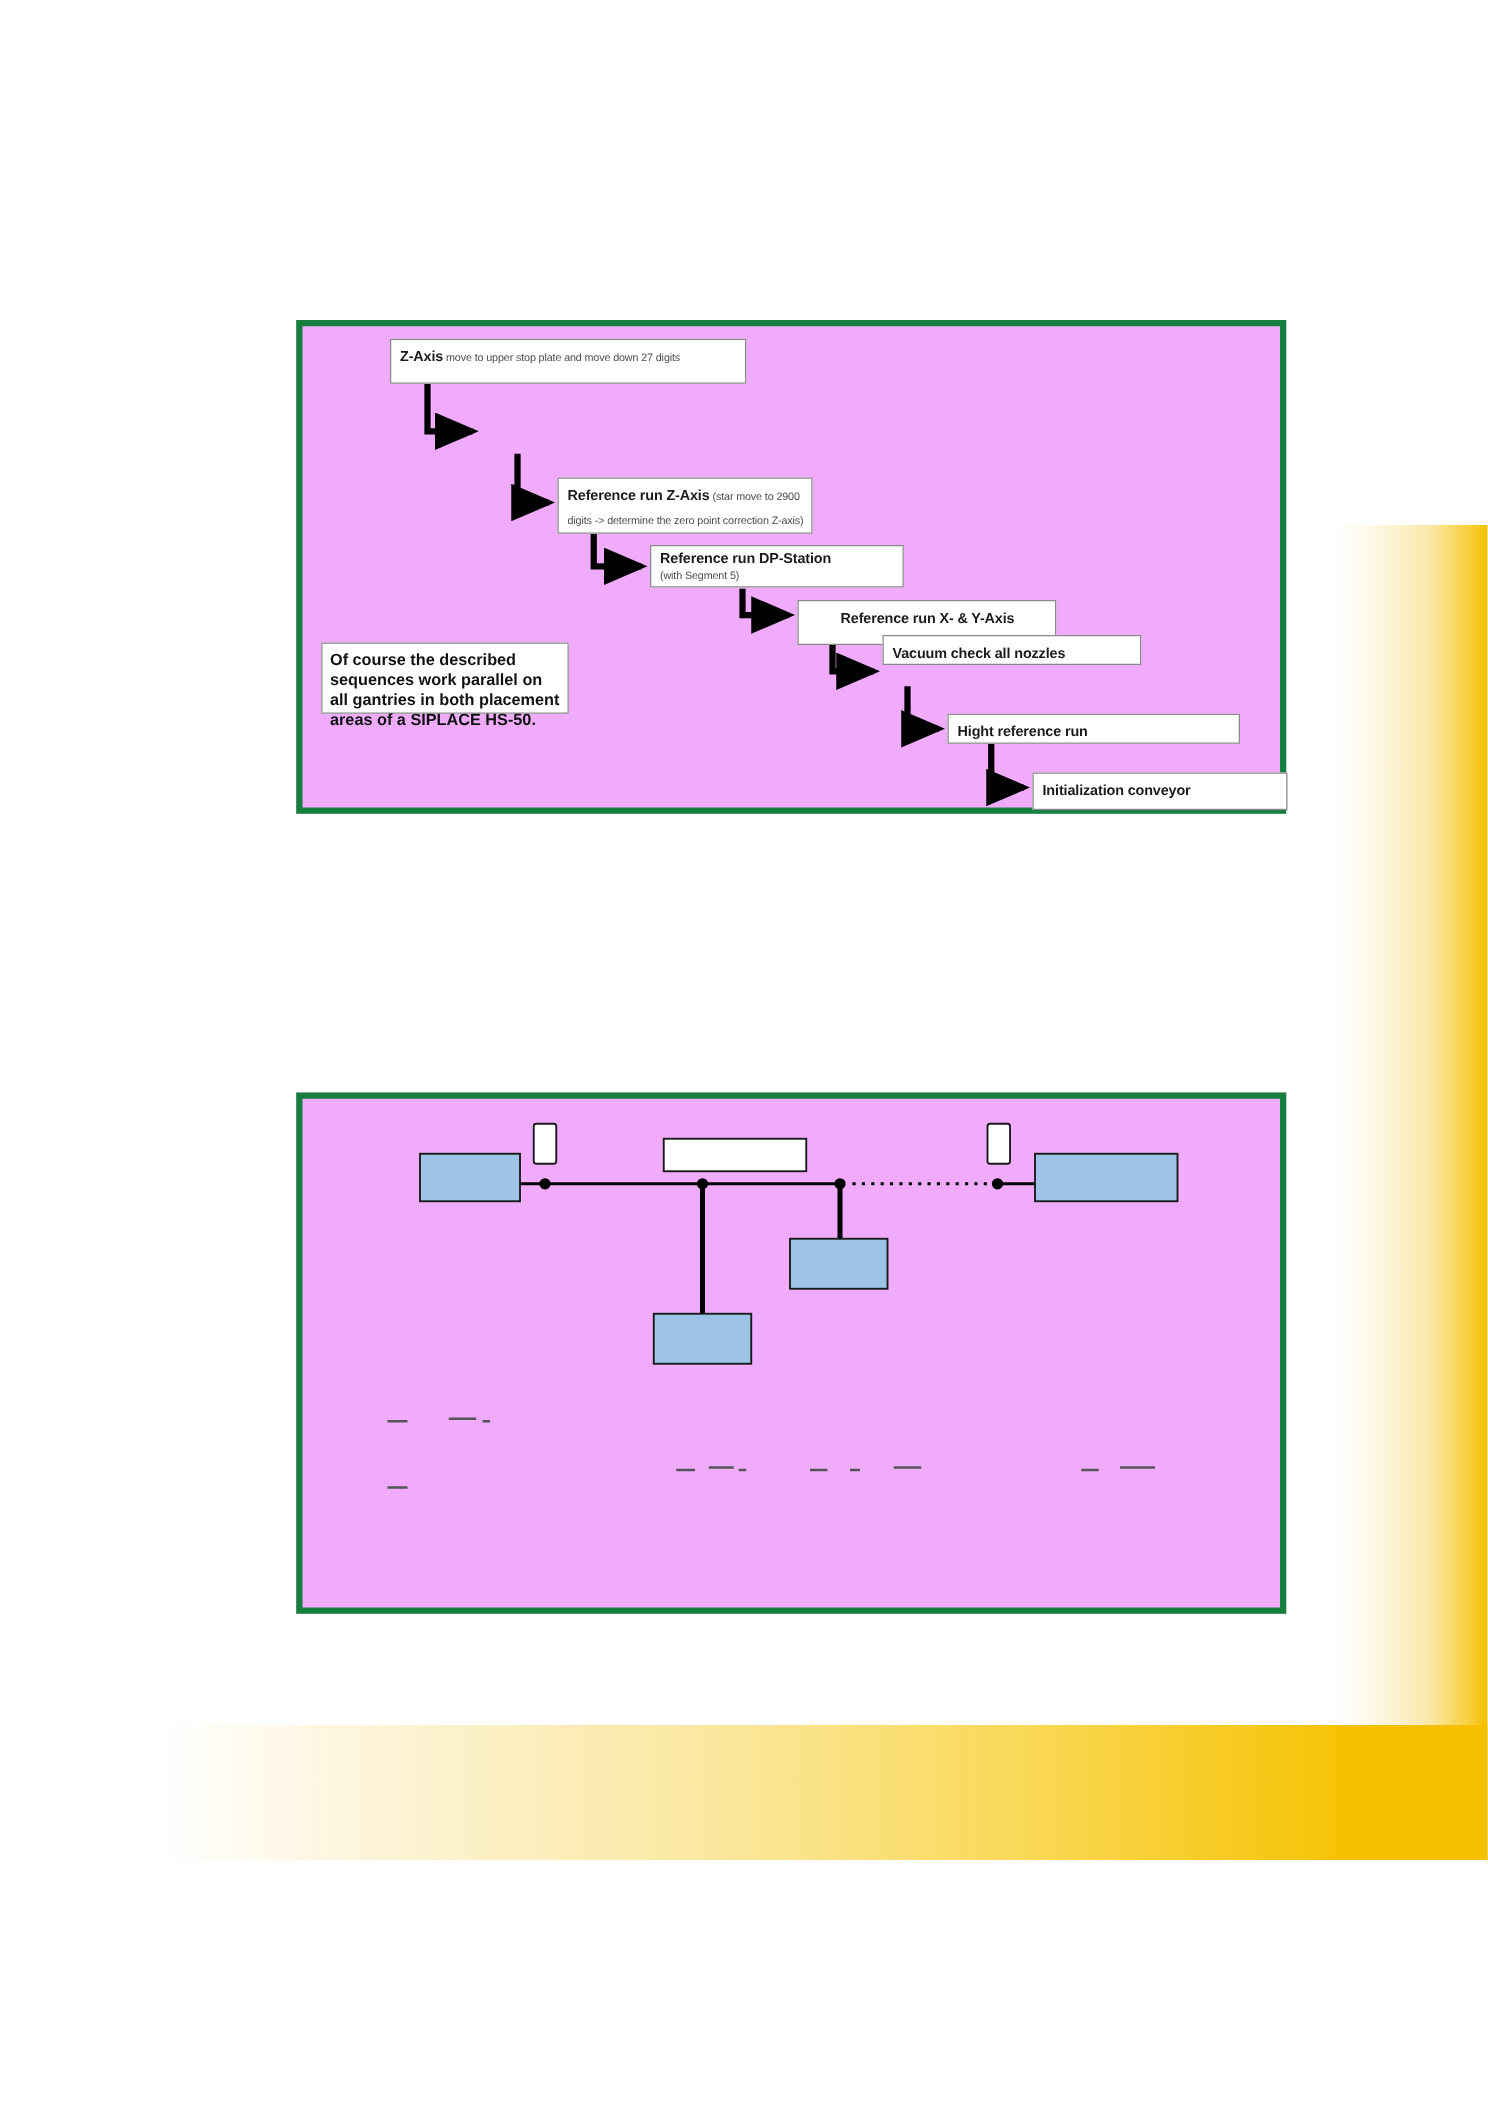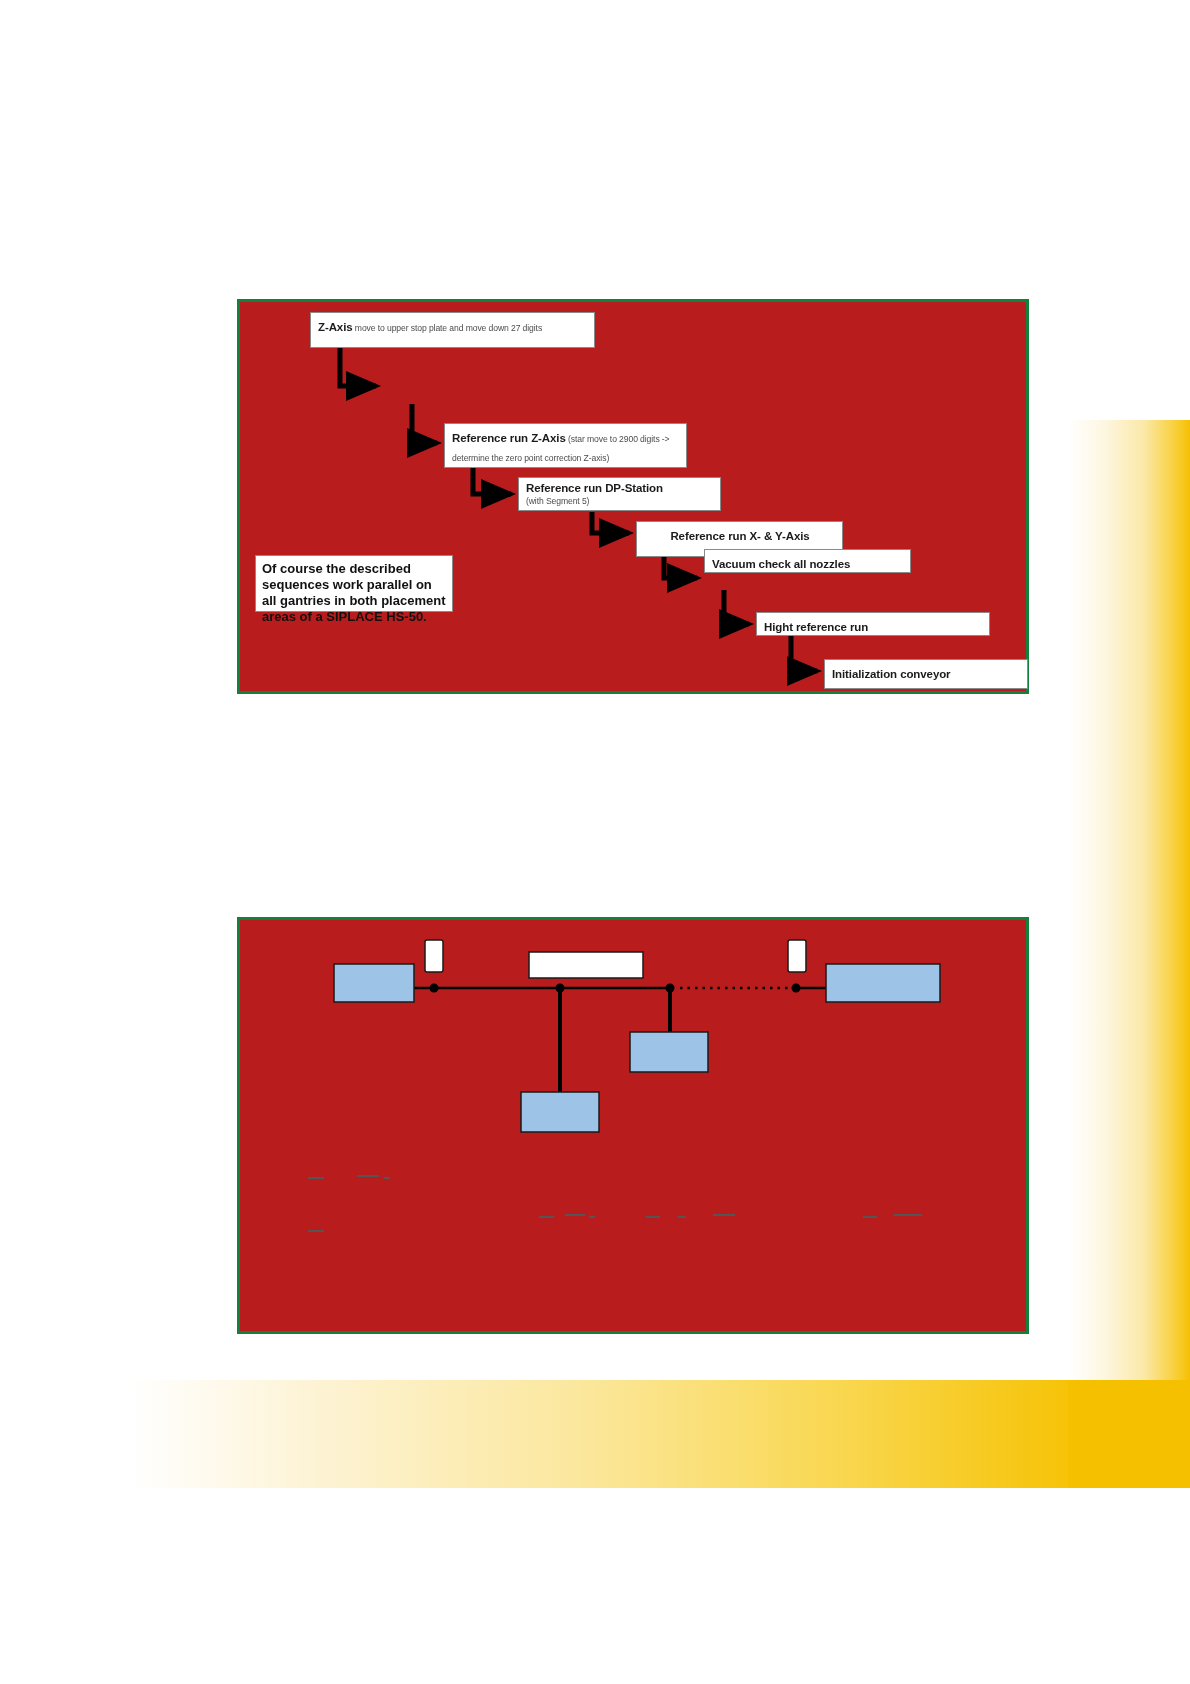--- a/index.html
+++ b/index.html
@@ -45,24 +45,23 @@
     left: 0;
     bottom: 0;
     width: 1190px;
     height: 196px;
     background: #ffffff;
   }
 
   
   .figure-frame {
     position: absolute;
-    border: 3px solid #15803d;
-    background: #b91c1c;
+    border: 5px solid #15803d;
+    background: #f0abfc;
     box-sizing: border-box;
-    margin-top: 43px;
   }
   #figure-flowchart {
     left: 237px;
     top: 256px;
     width: 792px;
     height: 395px;
   }
   #figure-topology {
     left: 237px;
     top: 874px;
@@ -90,21 +89,21 @@
     font-size: 8.6px;
     color: #4c4c4c;
     letter-spacing: -0.1px;
   }
   .flow-box.single .lead {
     font-size: 11.5px;
   }
 
   #box-z-axis        { left: 70px;  top: 10px;  width: 285px; height: 36px; }
   #box-ref-star      { left: 143px; top: 66px;  width: 223px; height: 36px; }
-  #box-ref-zaxis     { left: 204px; top: 121px; width: 243px; height: 45px; }
+  #box-ref-zaxis     { left: 204px; top: 121px; width: 204px; height: 45px; }
   #box-ref-dp        { left: 278px; top: 175px; width: 203px; height: 34px; }
   #box-ref-xy        { left: 396px; top: 219px; width: 207px; height: 36px; text-align: center; }
   #box-vacuum        { left: 464px; top: 247px; width: 207px; height: 24px; }
   #box-hight         { left: 516px; top: 310px; width: 234px; height: 24px; }
   #box-init-conveyor { left: 584px; top: 357px; width: 204px; height: 30px; }
 
   #box-note {
     left: 15px;
     top: 253px;
     width: 198px;

